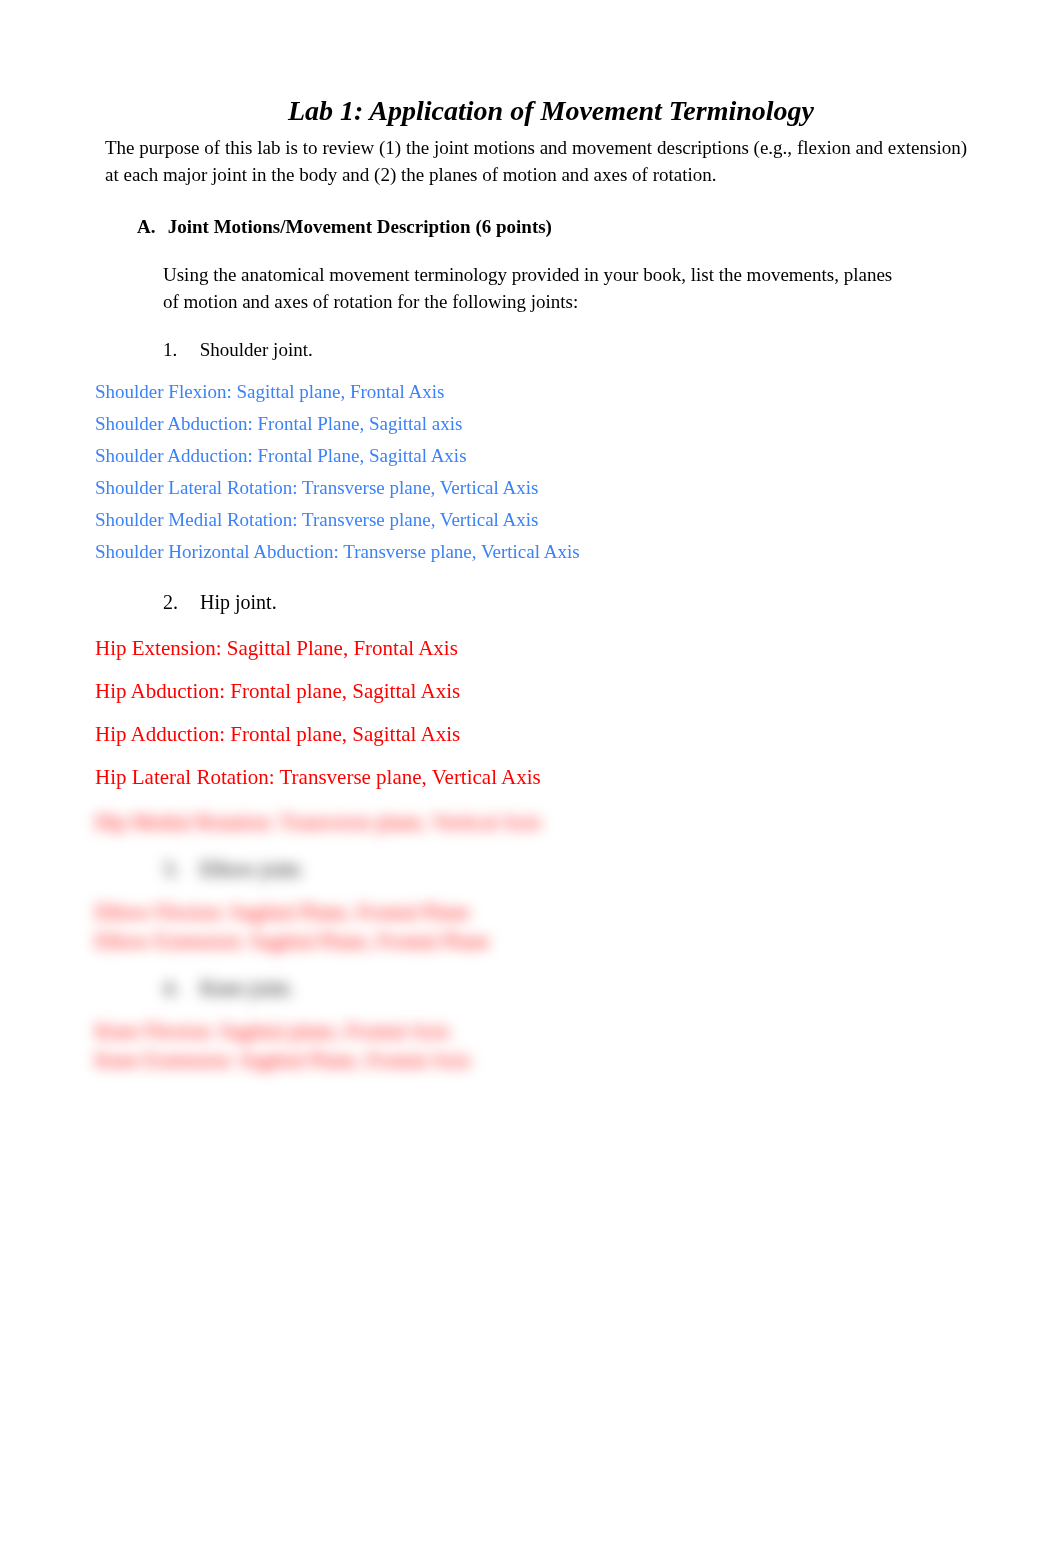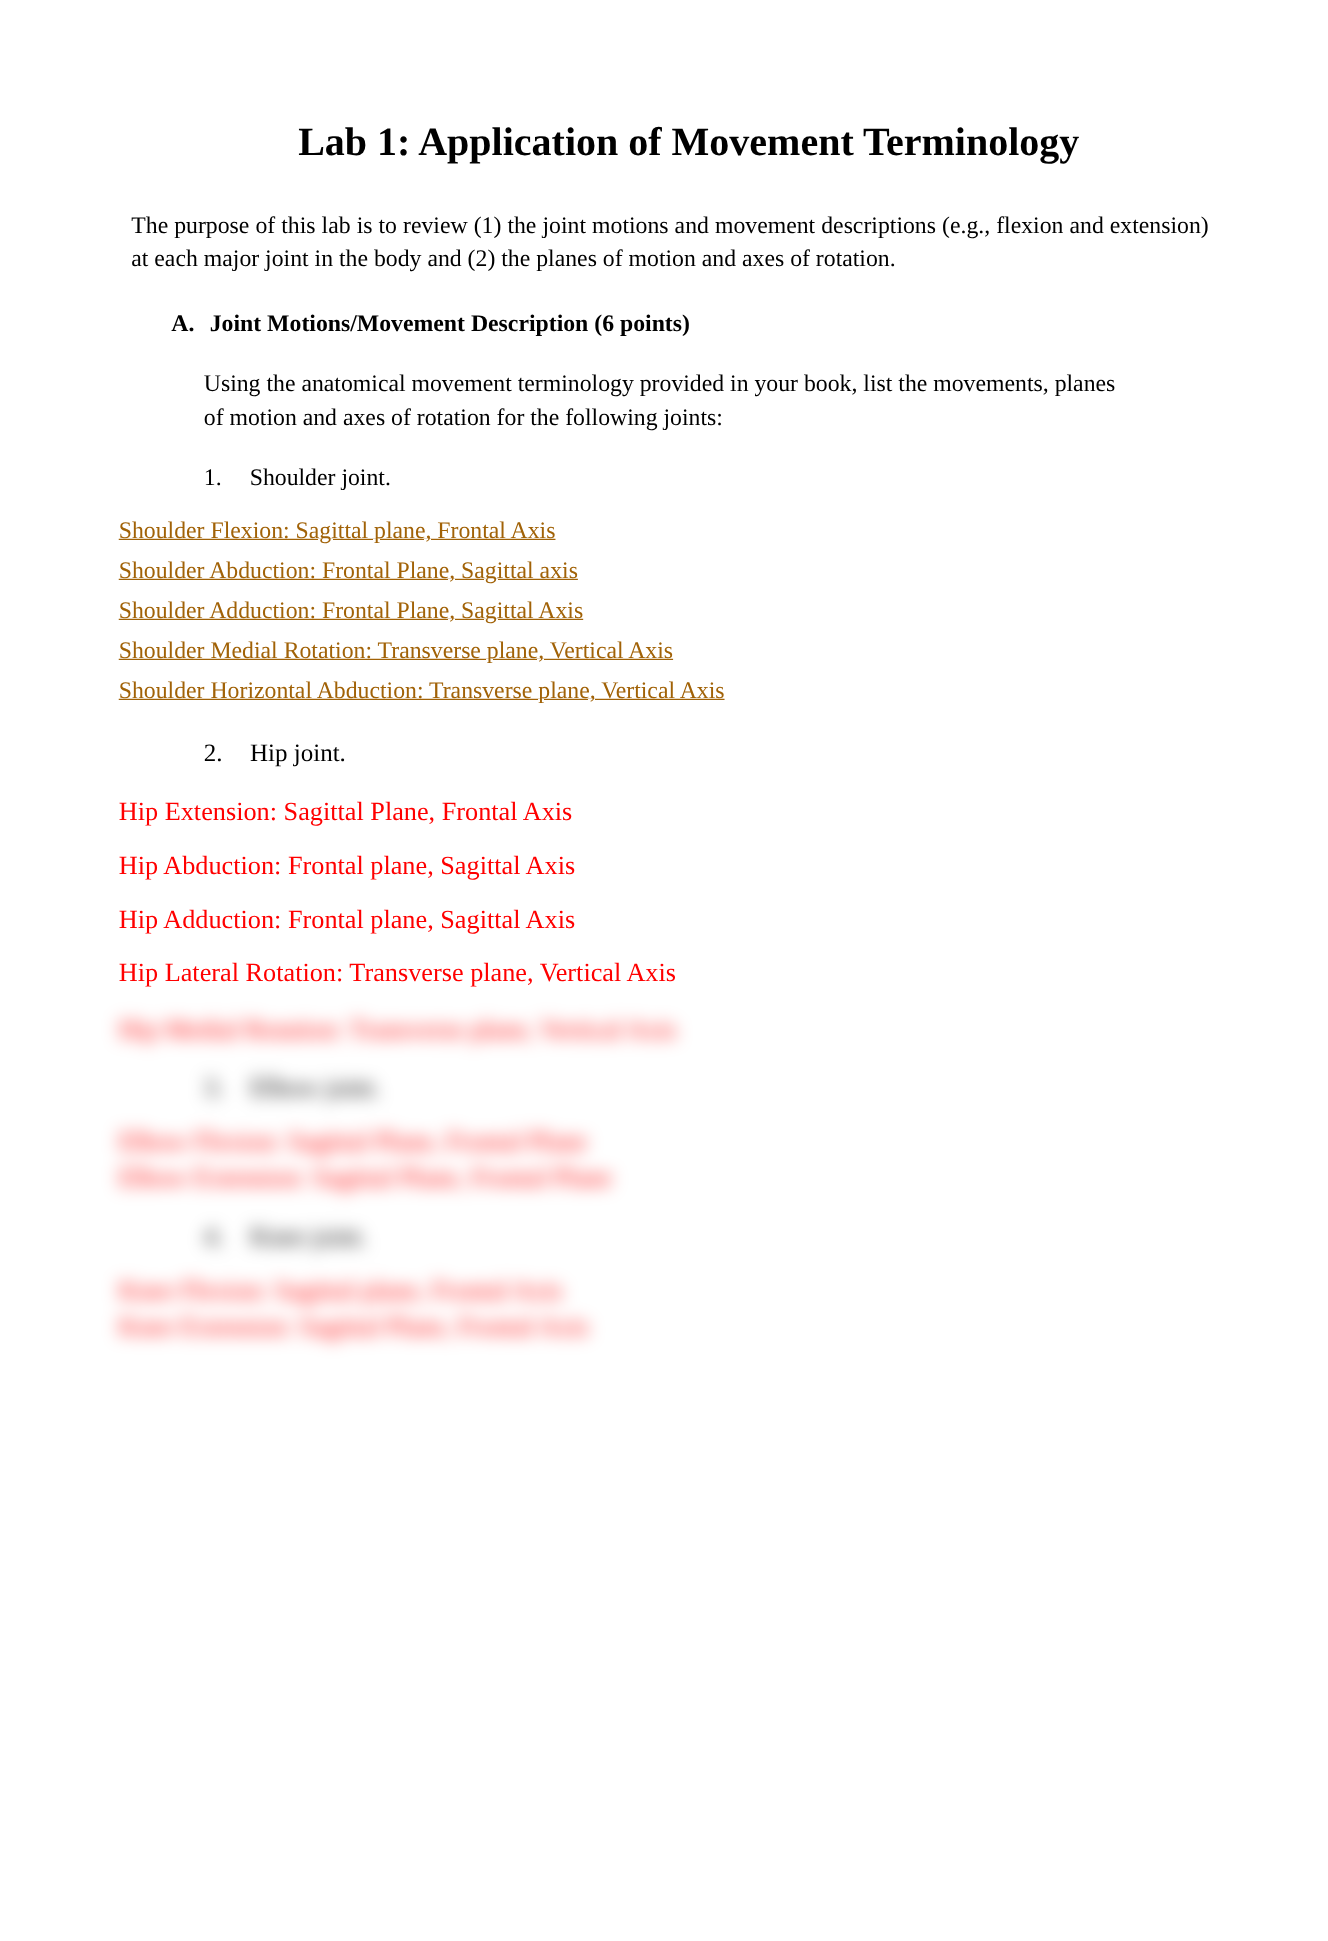--- a/index.html
+++ b/index.html
@@ -10,26 +10,27 @@
     body {
       background: #ffffff;
       font-family: "Times New Roman", Times, serif;
       width: 1062px;
       height: 1553px;
       padding: 95px 95px 95px 95px;
       color: #000000;
       position: relative;
     }
     .title {
-      font-size: 32px;
+      font-size: 28px;
       font-weight: bold;
       text-align: center;
-      margin-bottom: 36px;
+      margin-bottom: 8px;
       margin-left: 100px;
       margin-right: 60px;
+      font-style: italic;
     }
     .intro {
       font-size: 19px;
       line-height: 1.4;
       margin-bottom: 28px;
       margin-left: 10px;
       text-align: justify;
       font-family: Liberation Serif, serif;
     }
     .section-heading {
@@ -55,25 +56,24 @@
       margin-bottom: 20px;
     }
     .num {
       display: inline-block;
       width: 32px;
     }
     .answer-block {
       margin-bottom: 28px;
     }
     .answer-line {
-      color: #a16207;
+      color: #3b82f6;
       font-size: 19px;
       margin-bottom: 10px;
       margin-left: 0px;
-      text-decoration: underline;
     }
     .answer-block-hip {
       margin-bottom: 20px;
     }
     .answer-line-hip {
       color: #ff0000;
       font-size: 21px;
       margin-bottom: 18px;
       margin-left: 0px;
     }
@@ -118,20 +118,21 @@
 
 <p class="numbered-item">
   <span class="num">1.</span>
   <span>Shoulder joint.</span>
 </p>
 
 <div class="answer-block">
   <p class="answer-line">Shoulder Flexion: Sagittal plane, Frontal Axis</p>
   <p class="answer-line">Shoulder Abduction: Frontal Plane, Sagittal axis</p>
   <p class="answer-line">Shoulder Adduction: Frontal Plane, Sagittal Axis</p>
+  <p class="answer-line">Shoulder Lateral Rotation: Transverse plane, Vertical Axis</p>
   <p class="answer-line">Shoulder Medial Rotation: Transverse plane, Vertical Axis</p>
   <p class="answer-line">Shoulder Horizontal Abduction: Transverse plane, Vertical Axis</p>
 </div>
 
 <p class="numbered-item-black">
   <span class="num">2.</span>
   <span>Hip joint.</span>
 </p>
 
 <div class="answer-block-hip">

